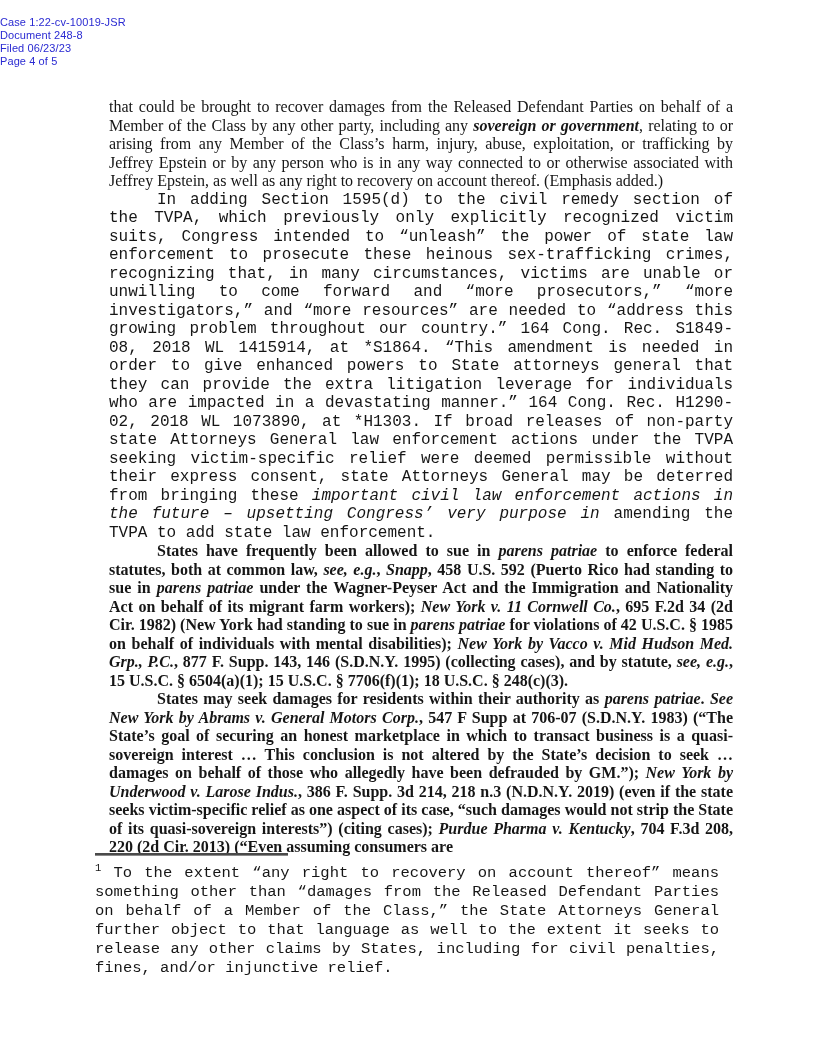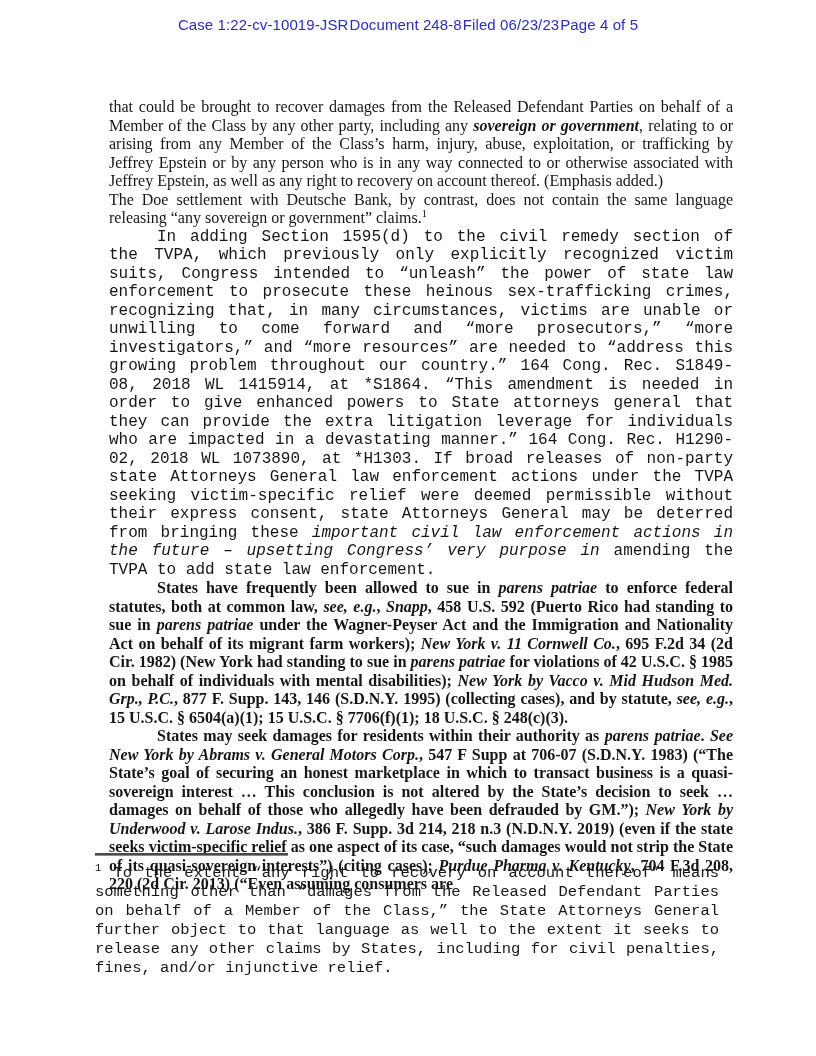--- a/index.html
+++ b/index.html
@@ -8,22 +8,23 @@
     background: #ffffff;
     position: relative;
     font-family: "Liberation Serif", serif;
     color: #161616;
     overflow: hidden;
   }
   .pacer {
     position: absolute; top: 16px; left: 0; width: 816px;
     display: flex; justify-content: center; gap: 1px;
     font-family: "Liberation Sans", sans-serif;
-    font-size: 15px; letter-spacing: 0.1px;
+    font-size: 11px; letter-spacing: 0.1px;
     white-space: nowrap;
+    flex-direction: column;
   }
   .content {
     position: absolute; top: 98px; left: 109px; width: 624px;
     font-size: 16px; line-height: 18.5px;
     text-align: justify;
   }
   .content p { margin: 0; }
   .bq { margin: 0 54px 0 48px; }
   .m19 { margin-top: 19px; }
   .m22 { margin-top: 22px; font-family: Liberation Mono, monospace; }
@@ -49,21 +50,20 @@
 
 <div class="pacer" style="color: rgb(42, 42, 210);">
   <span>Case 1:22-cv-10019-JSR</span>
   <span>Document 248-8</span>
   <span>Filed 06/23/23</span>
   <span>Page 4 of 5</span>
 </div>
 
 <div class="content">
   <p class="bq"><span>that could be brought to recover damages from the Released Defendant Parties on behalf of a Member of the Class by any other party, including any </span><span class="run-bi">sovereign or government</span><span>, relating to or arising from any Member of the Class’s harm, injury, abuse, exploitation, or trafficking by Jeffrey Epstein or by any person who is in any way connected to or otherwise associated with Jeffrey Epstein, as well as any right to recovery on account thereof. (Emphasis added.)</span></p>
-  <p class="m19"><span>The Doe settlement with Deutsche Bank, by contrast, does not contain the same language releasing “any sovereign or government” claims.</span><sup>1</sup></p>
   <p class="m22 indent"><span>In adding Section 1595(d) to the civil remedy section of the TVPA, which previously only explicitly recognized victim suits, Congress intended to “unleash” the power of state law enforcement to prosecute these heinous sex-trafficking crimes, recognizing that, in many circumstances, victims are unable or unwilling to come forward and “more prosecutors,” “more investigators,” and “more resources” are needed to “address this growing problem throughout our country.” 164 Cong. Rec. S1849-08, 2018 WL 1415914, at *S1864. “This amendment is needed in order to give enhanced powers to State attorneys general that they can provide the extra litigation leverage for individuals who are impacted in a devastating manner.” 164 Cong. Rec. H1290-02, 2018 WL 1073890, at *H1303. If broad releases of non-party state Attorneys General law enforcement actions under the TVPA seeking victim-specific relief were deemed permissible without their express consent, state Attorneys General may be deterred from bringing these </span><span class="run-i">important civil law enforcement actions in the future – upsetting Congress’ very purpose in</span><span> amending the TVPA to add state law enforcement.</span></p>
   <p class="m14 indent"><span>States have frequently been allowed to sue in </span><span class="run-i">parens patriae</span><span> to enforce federal statutes, both at common law, </span><span class="run-i">see, e.g.</span><span>, </span><span class="run-i">Snapp</span><span>, 458 U.S. 592 (Puerto Rico had standing to sue in </span><span class="run-i">parens patriae</span><span> under the Wagner-Peyser Act and the Immigration and Nationality Act on behalf of its migrant farm workers); </span><span class="run-i">New York v. 11 Cornwell Co.</span><span>, 695 F.2d 34 (2d Cir. 1982) (New York had standing to sue in </span><span class="run-i">parens patriae</span><span> for violations of 42 U.S.C. § 1985 on behalf of individuals with mental disabilities); </span><span class="run-i">New York by Vacco v. Mid Hudson Med. Grp., P.C.</span><span>, 877 F. Supp. 143, 146 (S.D.N.Y. 1995) (collecting cases), and by statute, </span><span class="run-i">see, e.g.</span><span>, 15 U.S.C. § 6504(a)(1); 15 U.S.C. § 7706(f)(1); 18 U.S.C. § 248(c)(3).</span></p>
   <p class="m14 indent"><span>States may seek damages for residents within their authority as </span><span class="run-i">parens patriae</span><span>. </span><span class="run-i">See New York by Abrams v. General Motors Corp.</span><span>, 547 F Supp at 706-07 (S.D.N.Y. 1983) (“The State’s goal of securing an honest marketplace in which to transact business is a quasi-sovereign interest … This conclusion is not altered by the State’s decision to seek … damages on behalf of those who allegedly have been defrauded by GM.”); </span><span class="run-i">New York by Underwood v. Larose Indus.</span><span>, 386 F. Supp. 3d 214, 218 n.3 (N.D.N.Y. 2019) (even if the state seeks victim-specific relief as one aspect of its case, “such damages would not strip the State of its quasi-sovereign interests”) (citing cases); </span><span class="run-i">Purdue Pharma v. Kentucky</span><span>, 704 F.3d 208, 220 (2d Cir. 2013) (“Even assuming consumers are</span></p>
 </div>
 
 <div class="footnote">
   <div class="fnrule"></div>
   <p><sup>1</sup><span> To the extent “any right to recovery on account thereof” means something other than “damages from the Released Defendant Parties on behalf of a Member of the Class,” the State Attorneys General further object to that language as well to the extent it seeks to release any other claims by States, including for civil penalties, fines, and/or injunctive relief.</span></p>
 </div>
 

